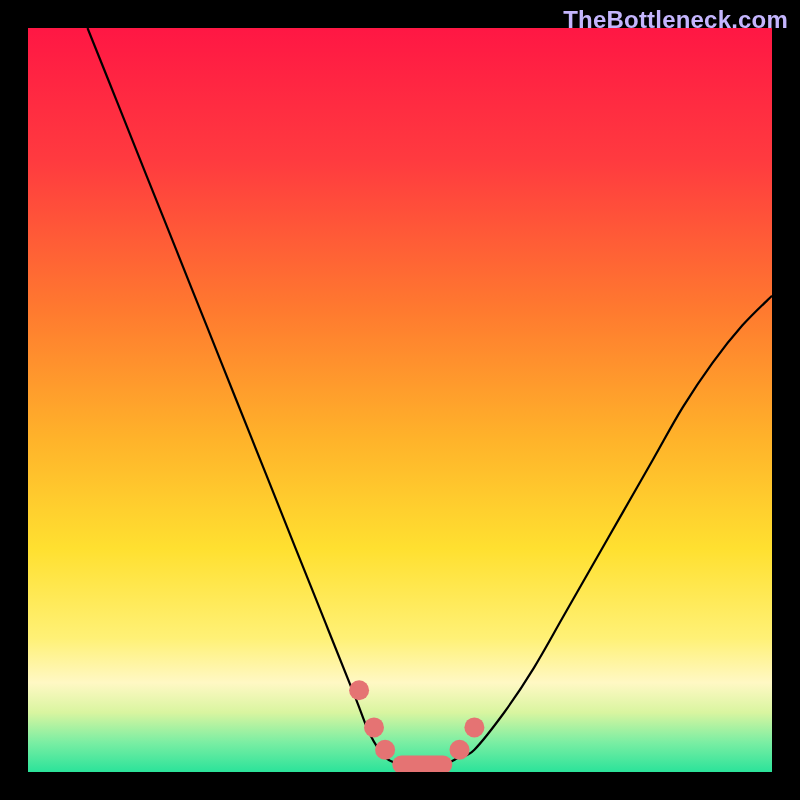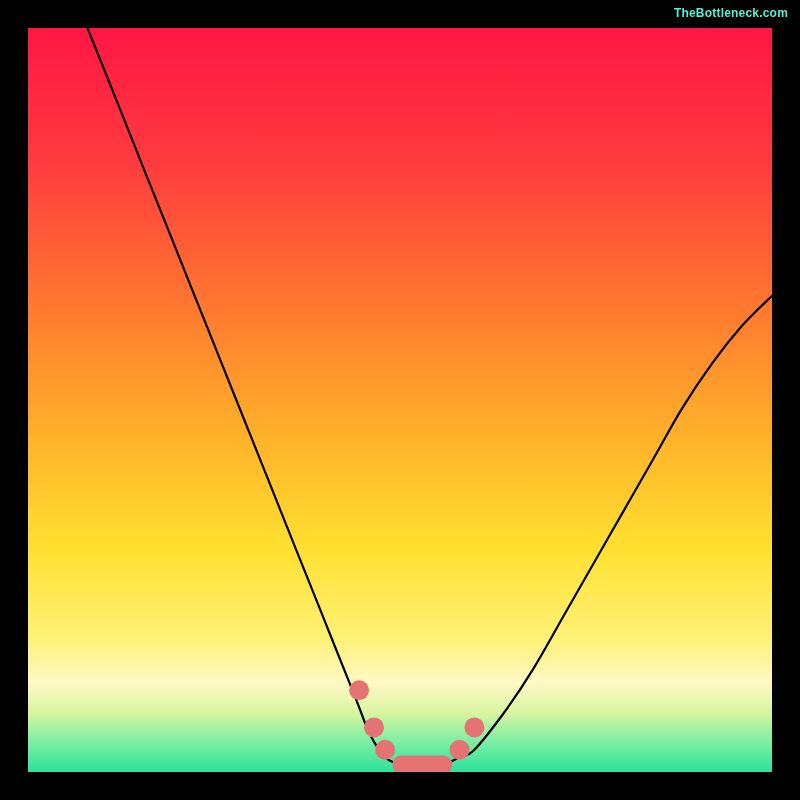--- a/index.html
+++ b/index.html
@@ -31,23 +31,23 @@
     left: 0;
     top: 0;
     width: 100%;
     height: 100%;
   }
   .watermark {
     position: absolute;
     top: 6px;
     right: 12px;
     font-family: Arial, Helvetica, sans-serif;
-    font-size: 12px;
+    font-size: 24px;
     font-weight: 600;
-    color: #5eead4;
+    color: #c4b5fd;
     letter-spacing: 0.2px;
   }
   svg.curve {
     position: absolute;
     left: 0;
     top: 0;
     width: 100%;
     height: 100%;
   }
 </style>

